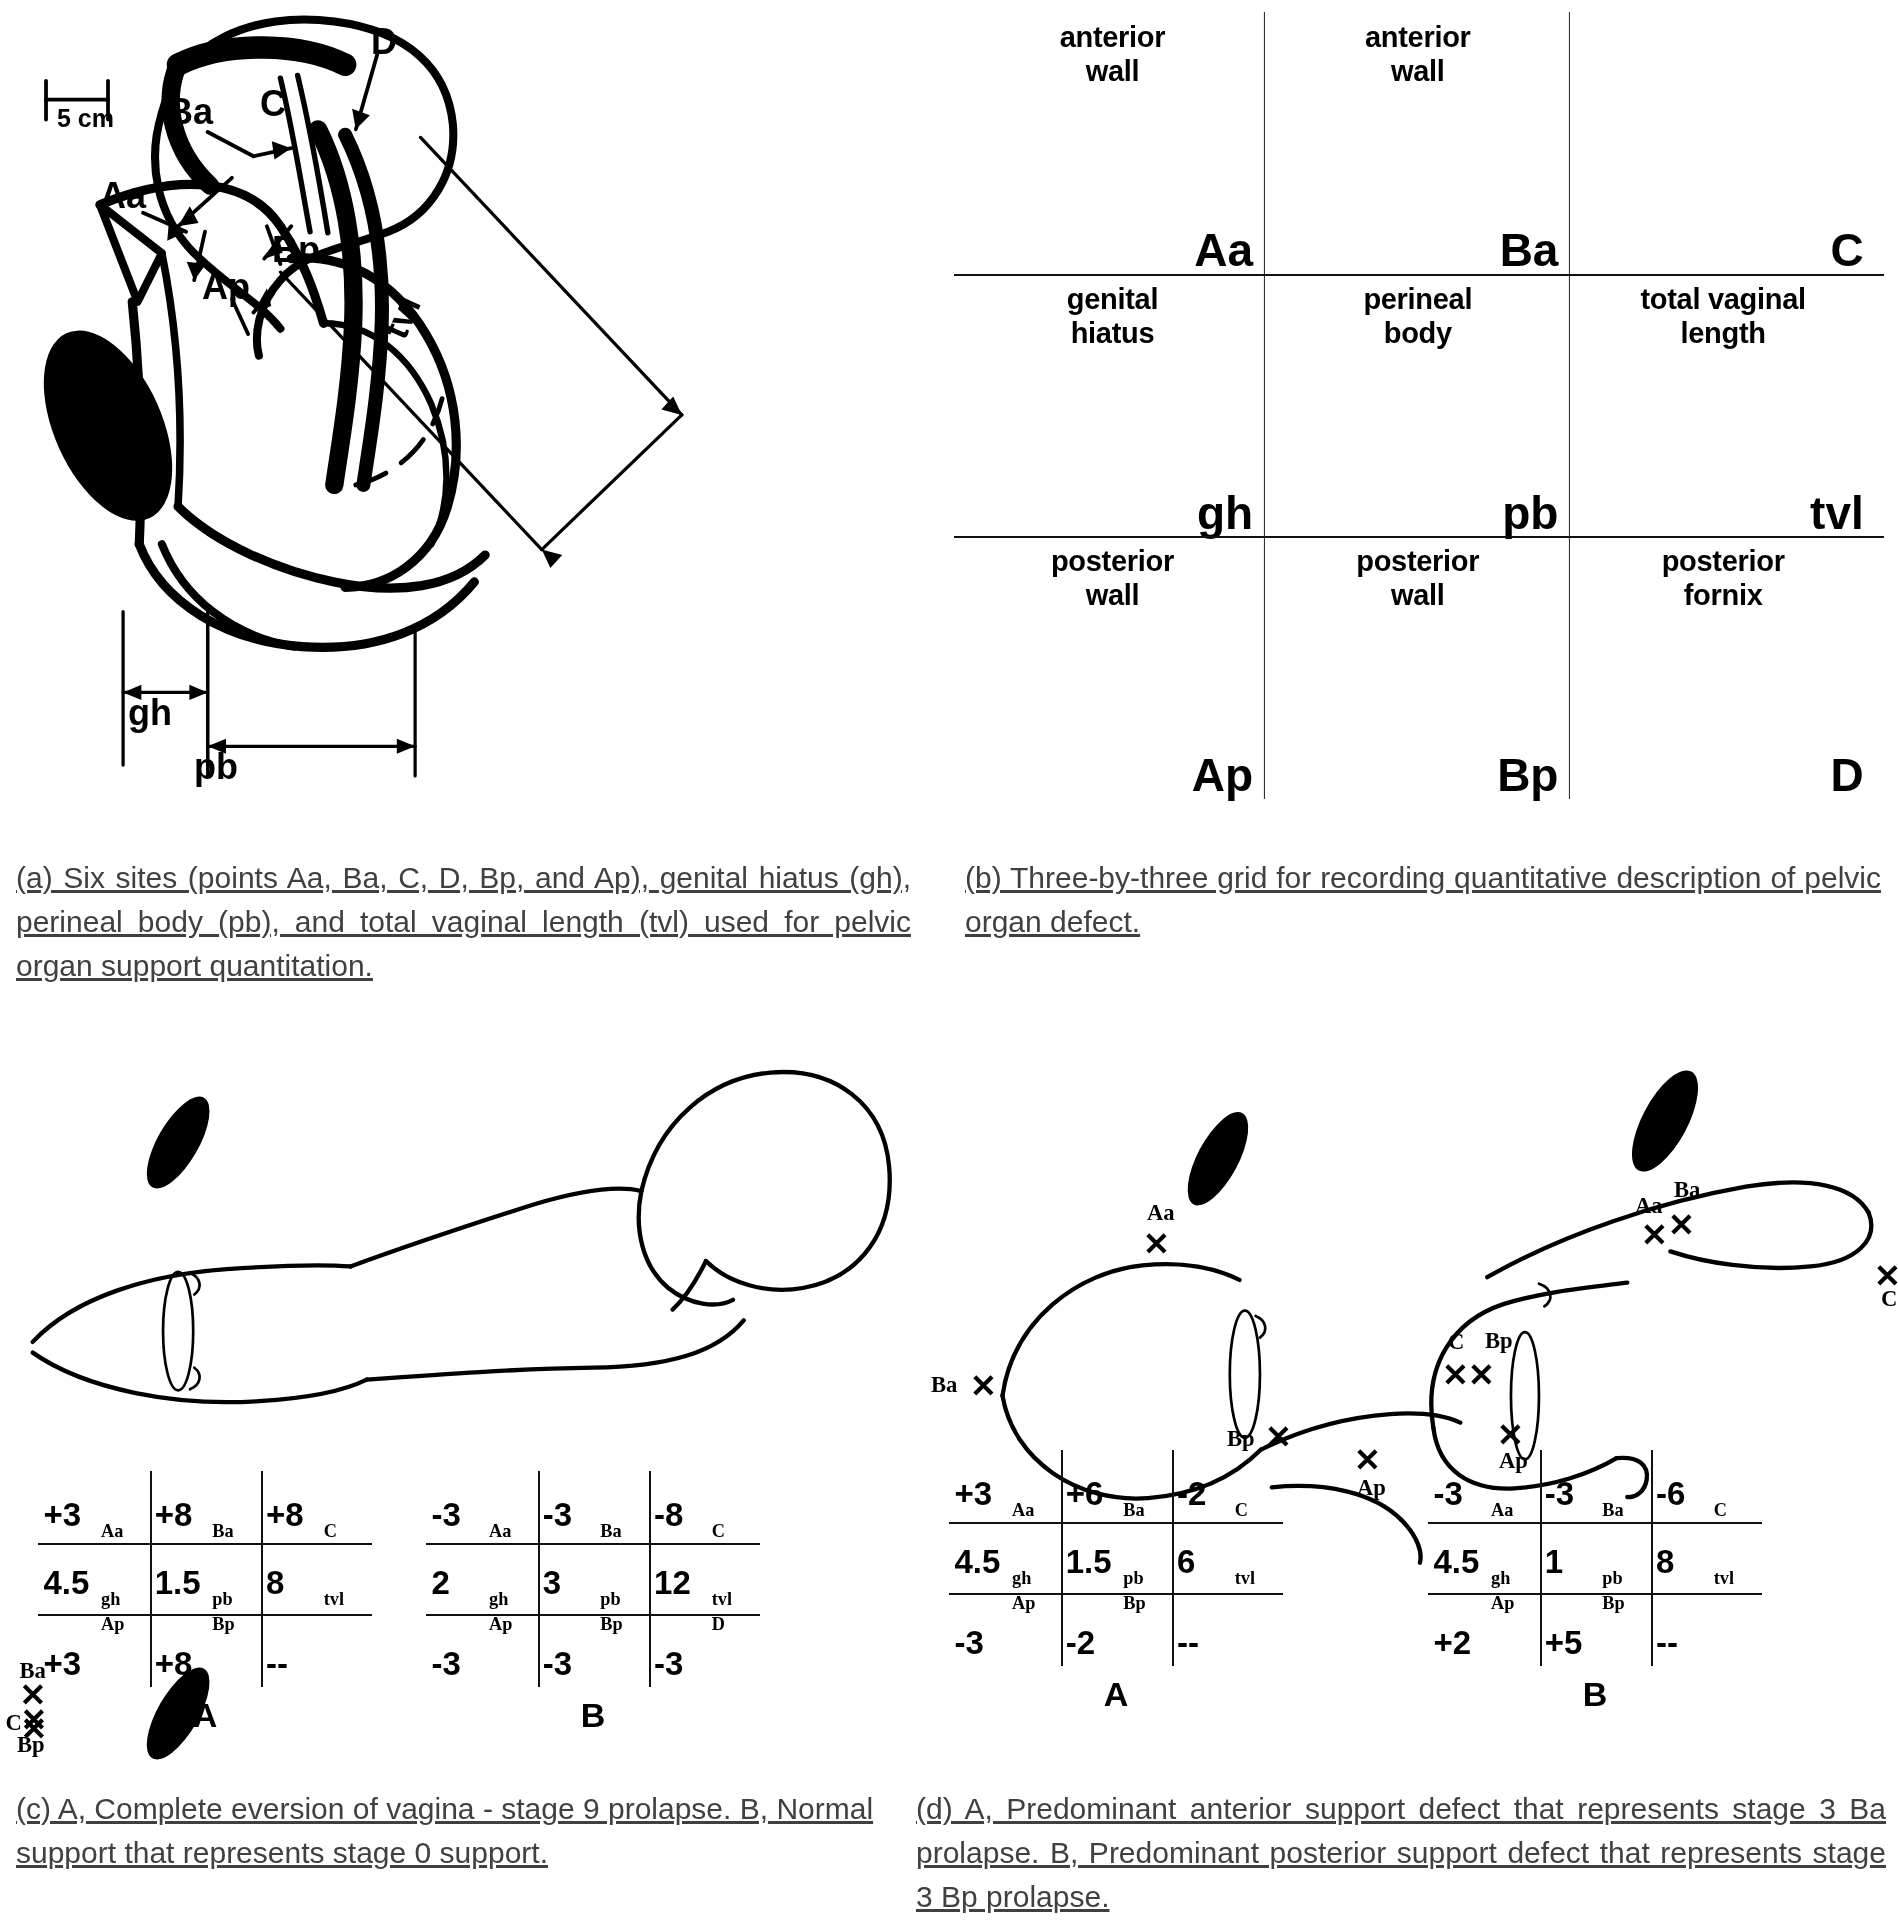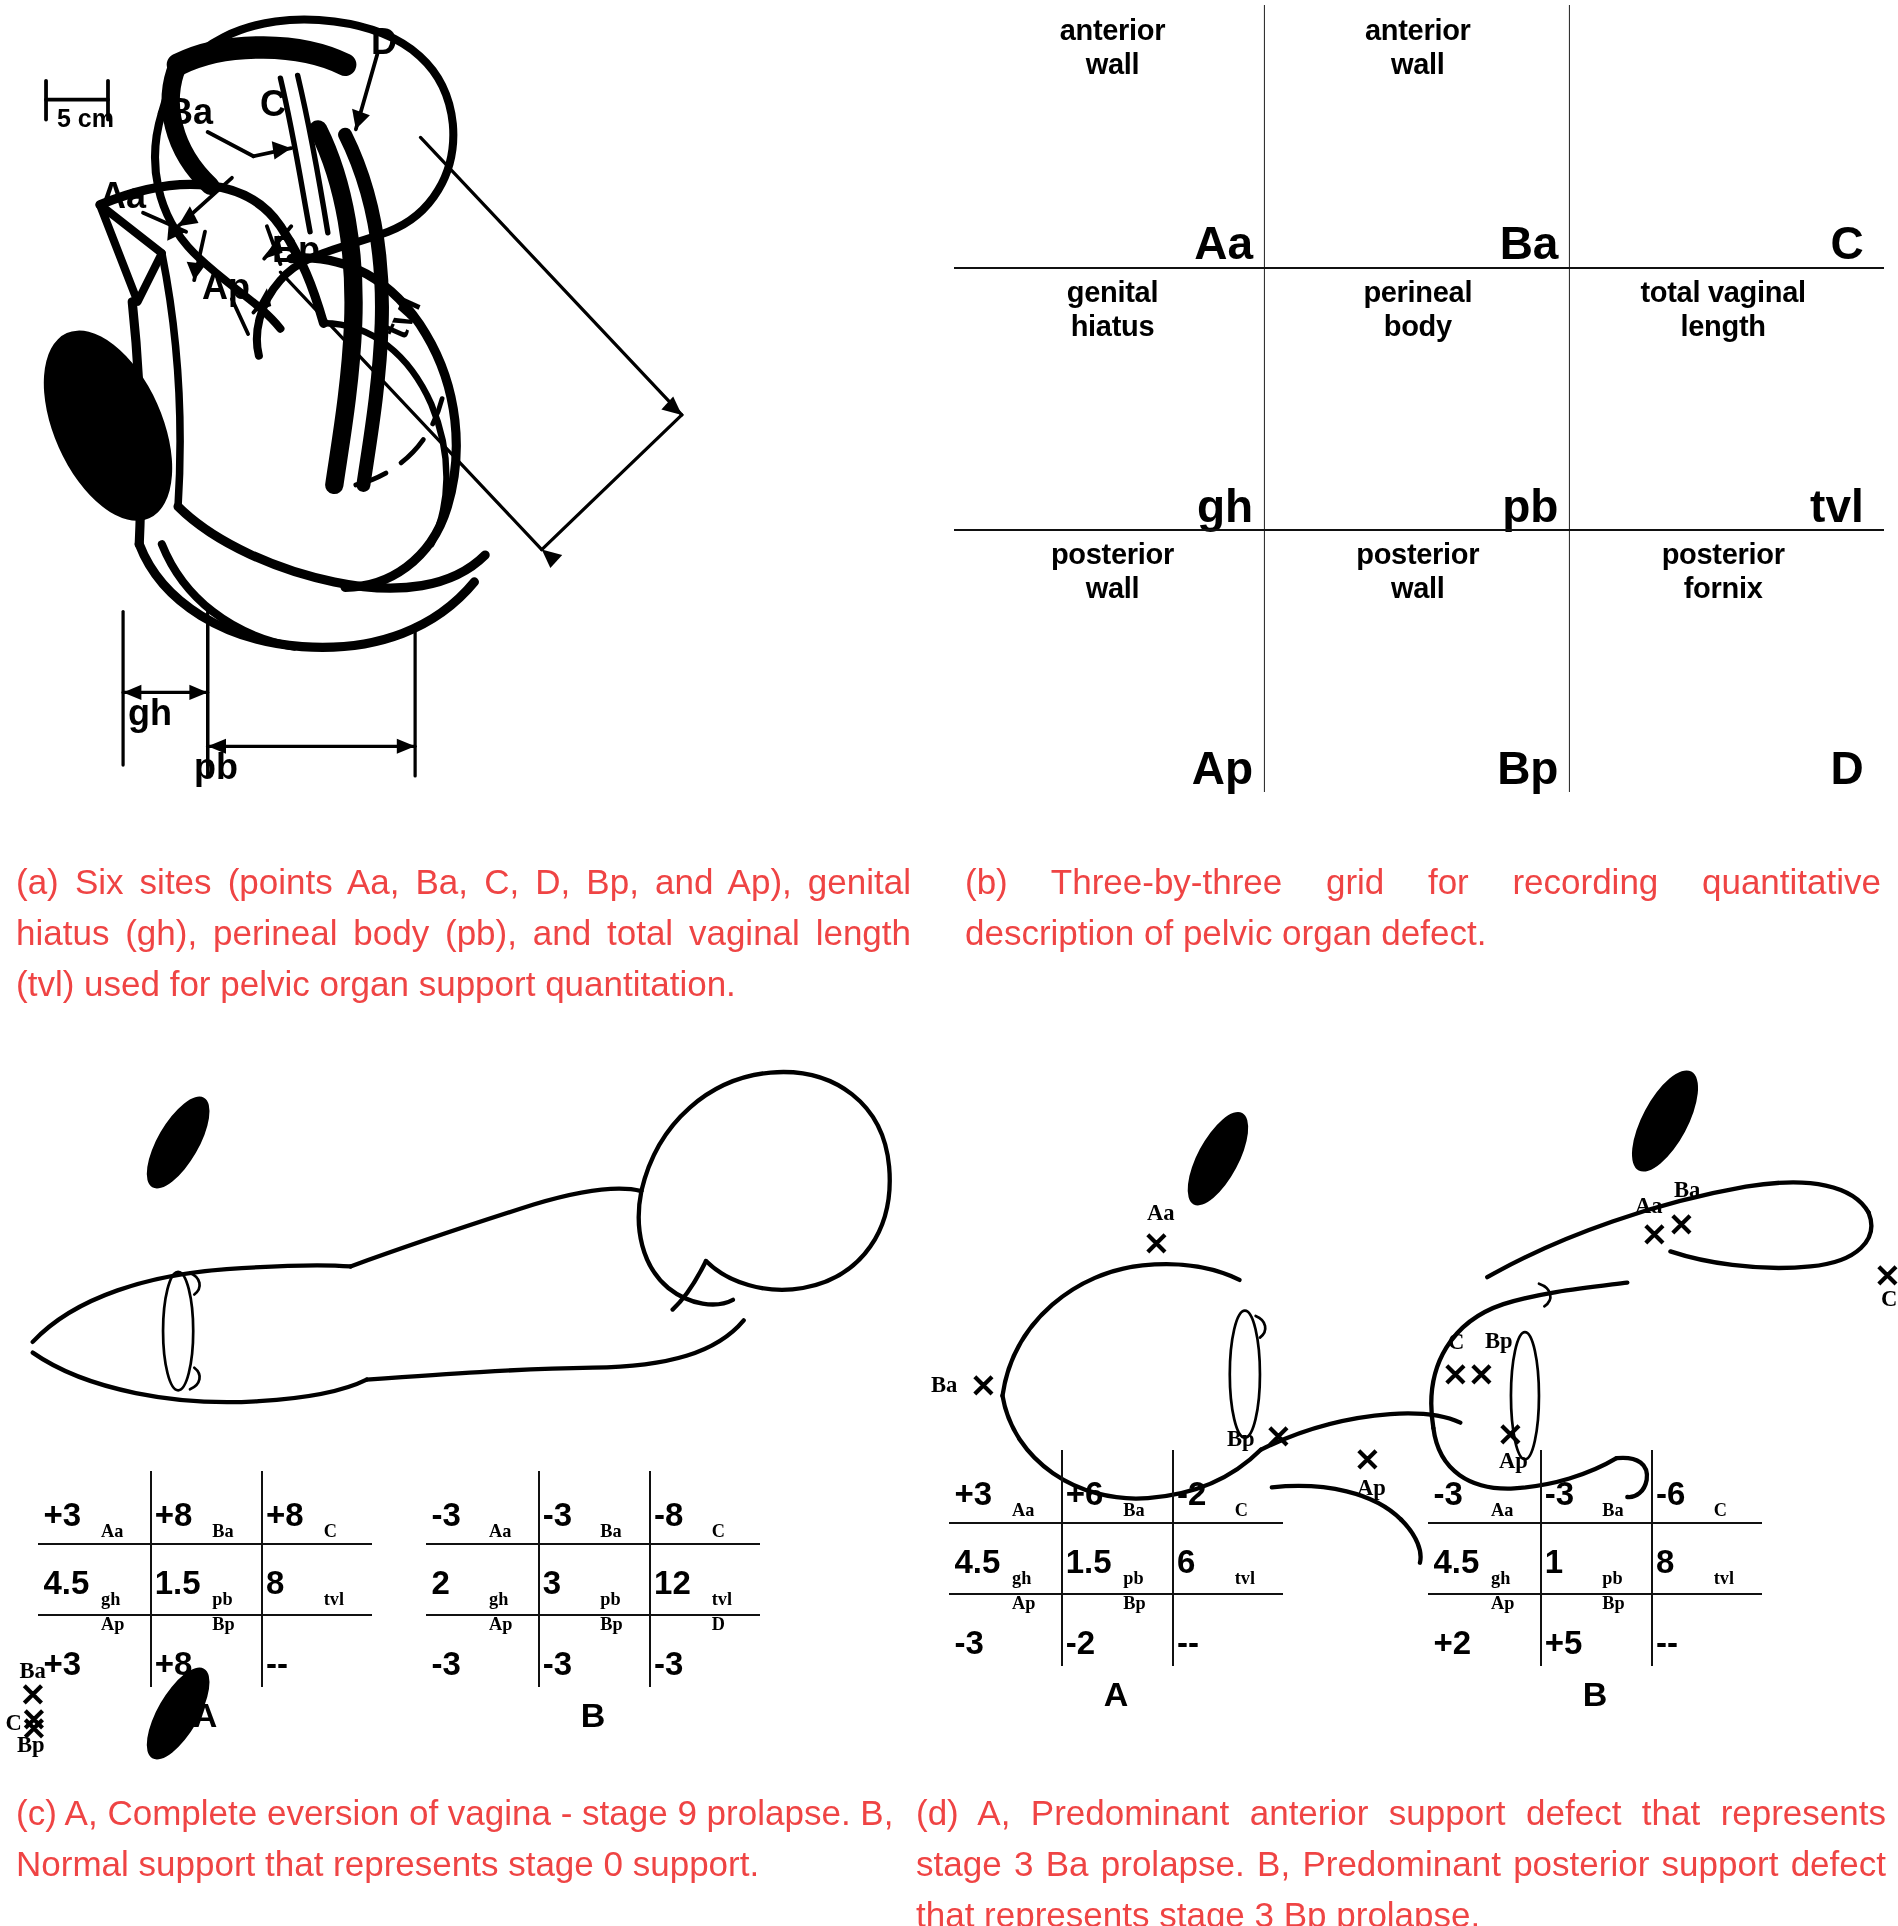--- a/index.html
+++ b/index.html
@@ -14,25 +14,26 @@
 
   .figure { position:absolute; inset:0; }
 
   
   .panel { position:absolute; }
 
   
   .caption {
     position:absolute;
     font-family:"Liberation Sans", sans-serif;
-    font-size:35px;
+    font-size:30px;
     line-height:1.46;
     text-align:justify;
     text-justify:inter-word;
-    color:#ef4444;
+    color:#404040;
+    text-decoration:underline;
   }
   .caption.noj { text-align:left; }
 
   
   .bigrid {
     position:absolute;
     display:grid;
     grid-template-columns:1fr 1fr 1fr;
     grid-template-rows:1fr 1fr 1fr;
   }
@@ -240,21 +241,21 @@
     <span class="aLabel" style="left:167px; top:94px;">Ba</span>
     <span class="aLabel" style="left:260px; top:86px;">C</span>
     <span class="aLabel" style="left:100px; top:178px;">Aa</span>
     <span class="aLabel" style="left:272px; top:232px;">Bp</span>
     <span class="aLabel" style="left:202px; top:269px;">Ap</span>
     <span class="aLabel" style="left:128px; top:695px;">gh</span>
     <span class="aLabel" style="left:194px; top:749px;">pb</span>
     <span class="aLabel rot" style="left:377px; top:329px;">tvl</span>
   </div>
 
-  <div class="panel" style="left:949px; top:5px; width:938px; height:798px;">
+  <div class="panel" style="left:949px; top:12px; width:938px; height:798px;">
 
     <div class="bigrid" style="left:10.8px; top:0px; width:916px; height:787px;">
 
       <div class="cell vr">
         <div class="words">anterior<br>wall</div>
         <div class="abbr">Aa</div>
       </div>
       <div class="cell vr">
         <div class="words">anterior<br>wall</div>
         <div class="abbr">Ba</div>

